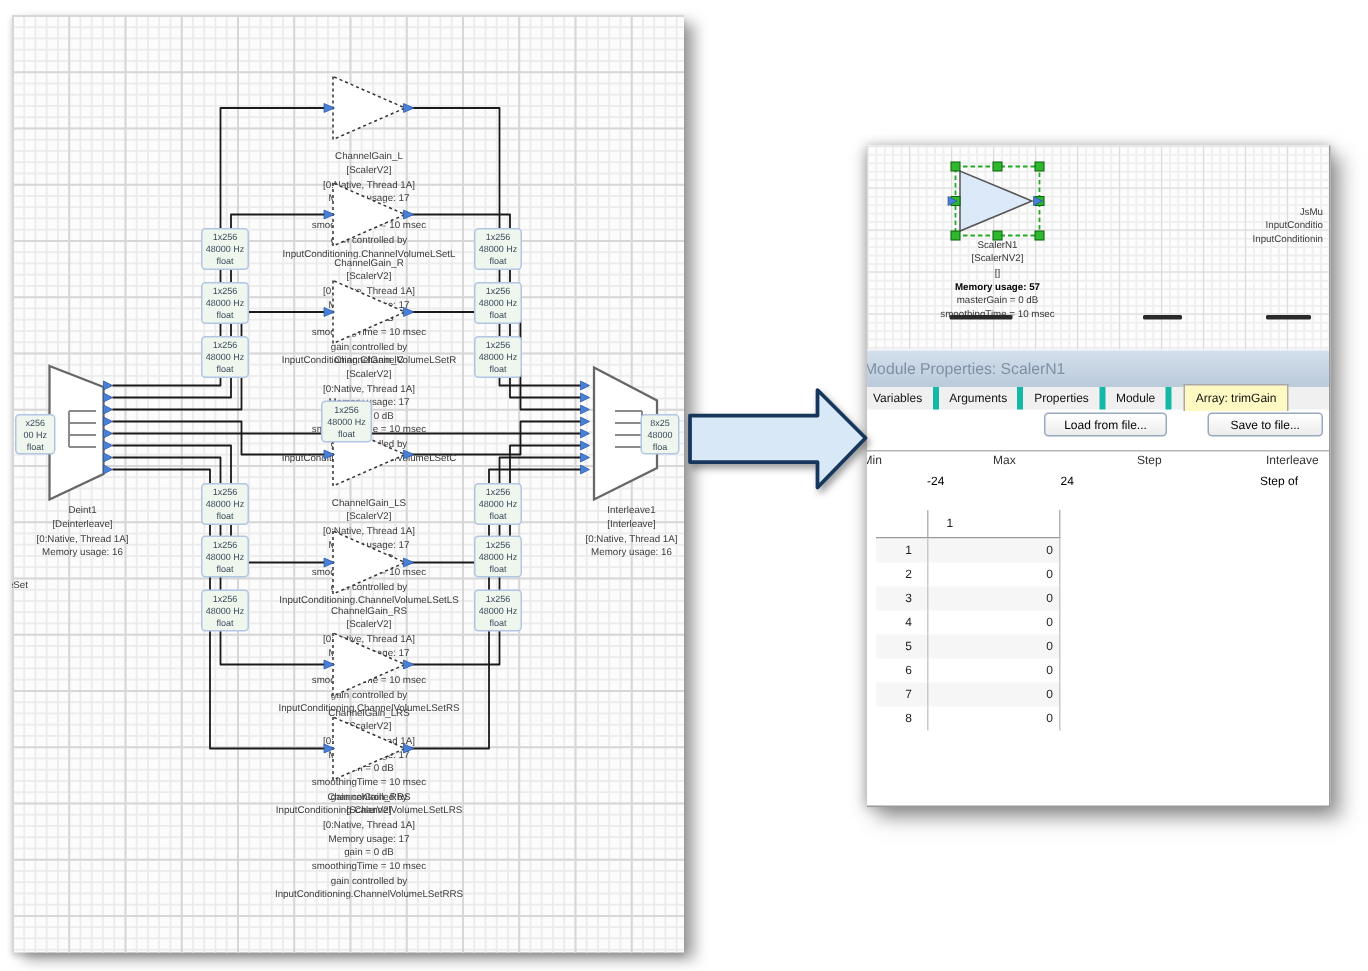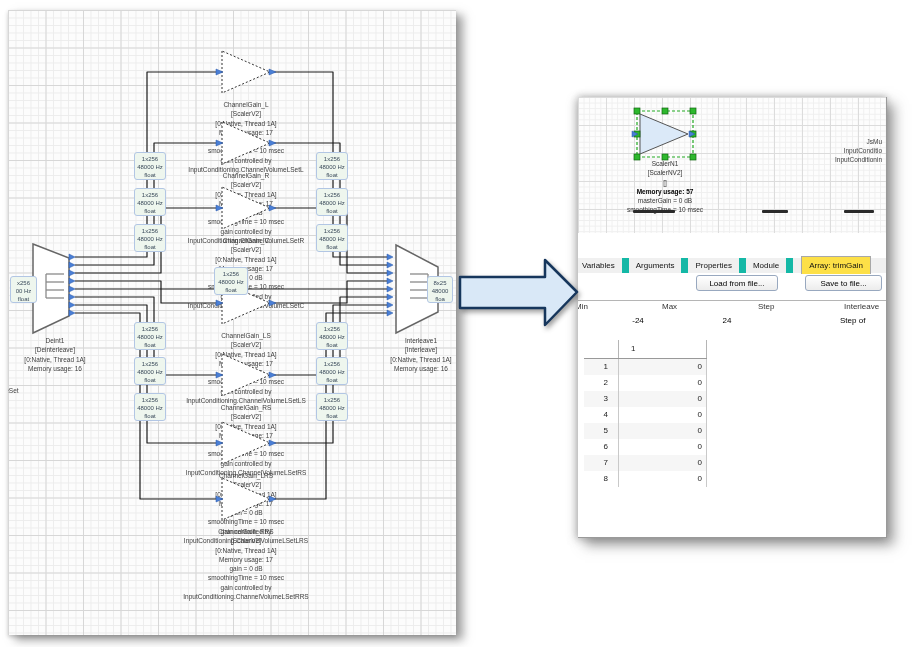--- a/index.html
+++ b/index.html
@@ -56,36 +56,36 @@
   .dash{position:absolute;height:3px;background:#2a2a2a;border-radius:1px;top:113px;}
 
   .titlebar{position:absolute;left:0;top:136px;width:308px;height:25px;
     background:linear-gradient(#d3dfeb,#b9c9da);border-top:1px solid #e7eef5;}
   .titlebar span{display:block;margin-left:-4px;padding-left:2px;font-size:10.5px;
     line-height:25px;color:#7e90a4;white-space:nowrap;}
 
   .tabbar{position:absolute;left:0;top:161px;width:308px;height:15px;background:#f0f0f0;
     display:flex;align-items:flex-end;}
   .tab{font-size:8px;line-height:15px;height:15px;padding:0 7px;color:#111;
-    border-right:7px solid #14b8a6;white-space:nowrap;}
+    border-right:4px solid #14b8a6;white-space:nowrap;}
   .tab.first{margin-left:-3px;}
-  .tab.active{background:#fde047;border:1px solid #a8a8a8;border-bottom:none;
+  .tab.active{background:#fef9c3;border:1px solid #a8a8a8;border-bottom:none;
     height:17px;line-height:17px;margin-left:8px;margin-bottom:-1px;}
 
   .btn{position:absolute;height:16px;box-sizing:border-box;font-size:8px;text-align:center;
     line-height:16px;color:#000;border:1px solid #98a8bf;border-radius:3px;
     background:linear-gradient(#ffffff,#ececec);}
   .btn-load{left:118px;top:178px;width:82px;}
   .btn-save{left:227px;top:178px;width:77px;}
 
   .sep{position:absolute;left:0;top:203px;width:308px;height:1px;background:#b5b5b5;}
   .hdr,.val{position:absolute;font-size:8px;color:#333;white-space:nowrap;}
   .hdr{top:205px;}
   .val{top:219px;color:#000;}
-  .ra{text-align:center;}
+  .ra{text-align:left;}
 
   .ptable{position:absolute;left:6px;top:243px;width:123px;font-size:8px;color:#222;}
   .prow{display:flex;height:16px;line-height:16px;}
   .prow:nth-child(even){background:#f6f6f6;}
   .phead{display:flex;height:18px;line-height:18px;border-bottom:1px solid #999;}
   .c-num{width:34px;box-sizing:border-box;text-align:right;padding-right:10px;}
   .c-val{width:89px;box-sizing:border-box;text-align:right;padding-right:4px;
     border-left:1px solid #c9c9c9;border-right:1px solid #c9c9c9;}
   .phead .c-val{text-align:left;padding-left:12px;border-color:#b5b5b5;}
 </style>
@@ -386,20 +386,23 @@
       <div class="clip-cap">
         <div>JsMu</div>
         <div>InputConditio</div>
         <div>InputConditionin</div>
       </div>
       <span class="dash" style="left:55px;width:42px"></span>
       <span class="dash" style="left:184px;width:26px"></span>
       <span class="dash" style="left:266px;width:30px"></span>
     </div>
 
+    <div class="titlebar">
+      <span>Module Properties: ScalerN1</span>
+    </div>
 
     <div class="tabbar">
       <span class="tab first">Variables</span>
       <span class="tab">Arguments</span>
       <span class="tab">Properties</span>
       <span class="tab">Module</span>
       <span class="tab active">Array: trimGain</span>
     </div>
 
     <div class="btn btn-load">Load from file...</div>

